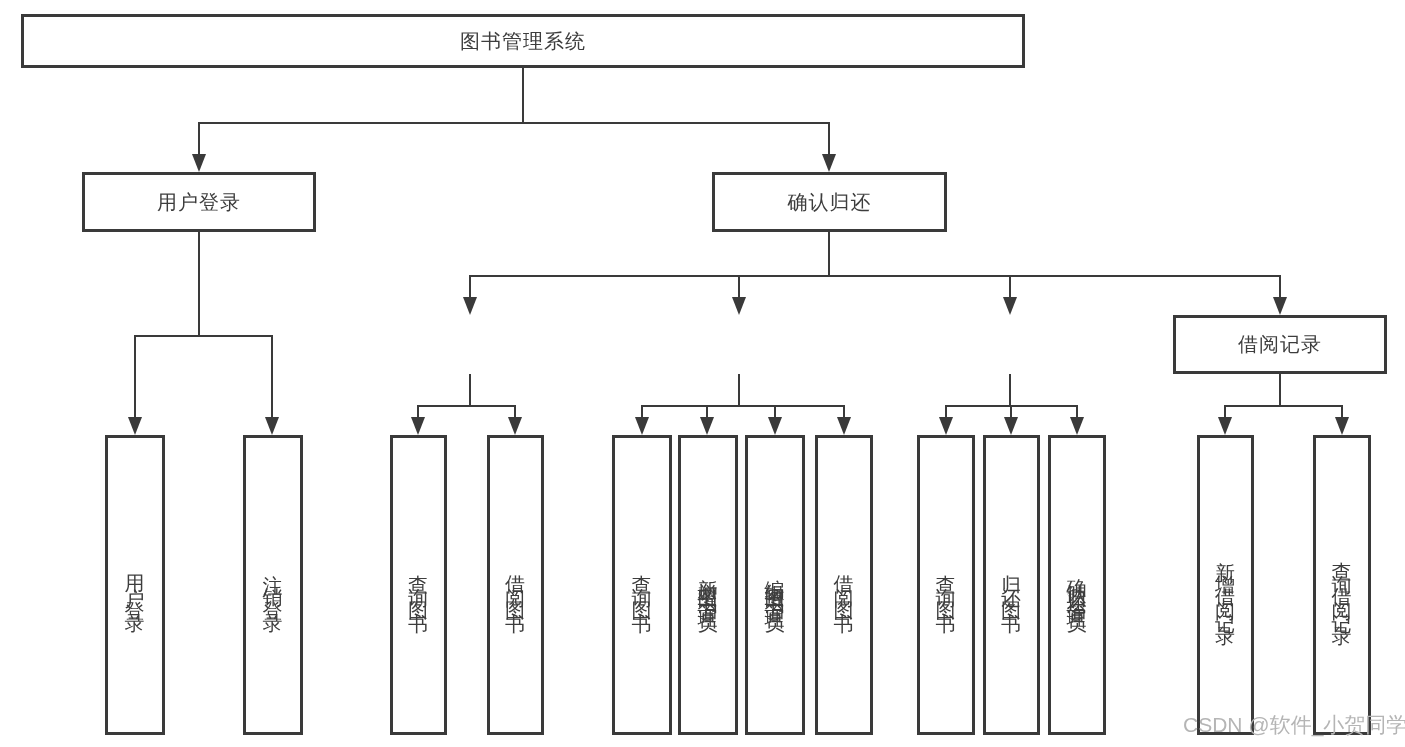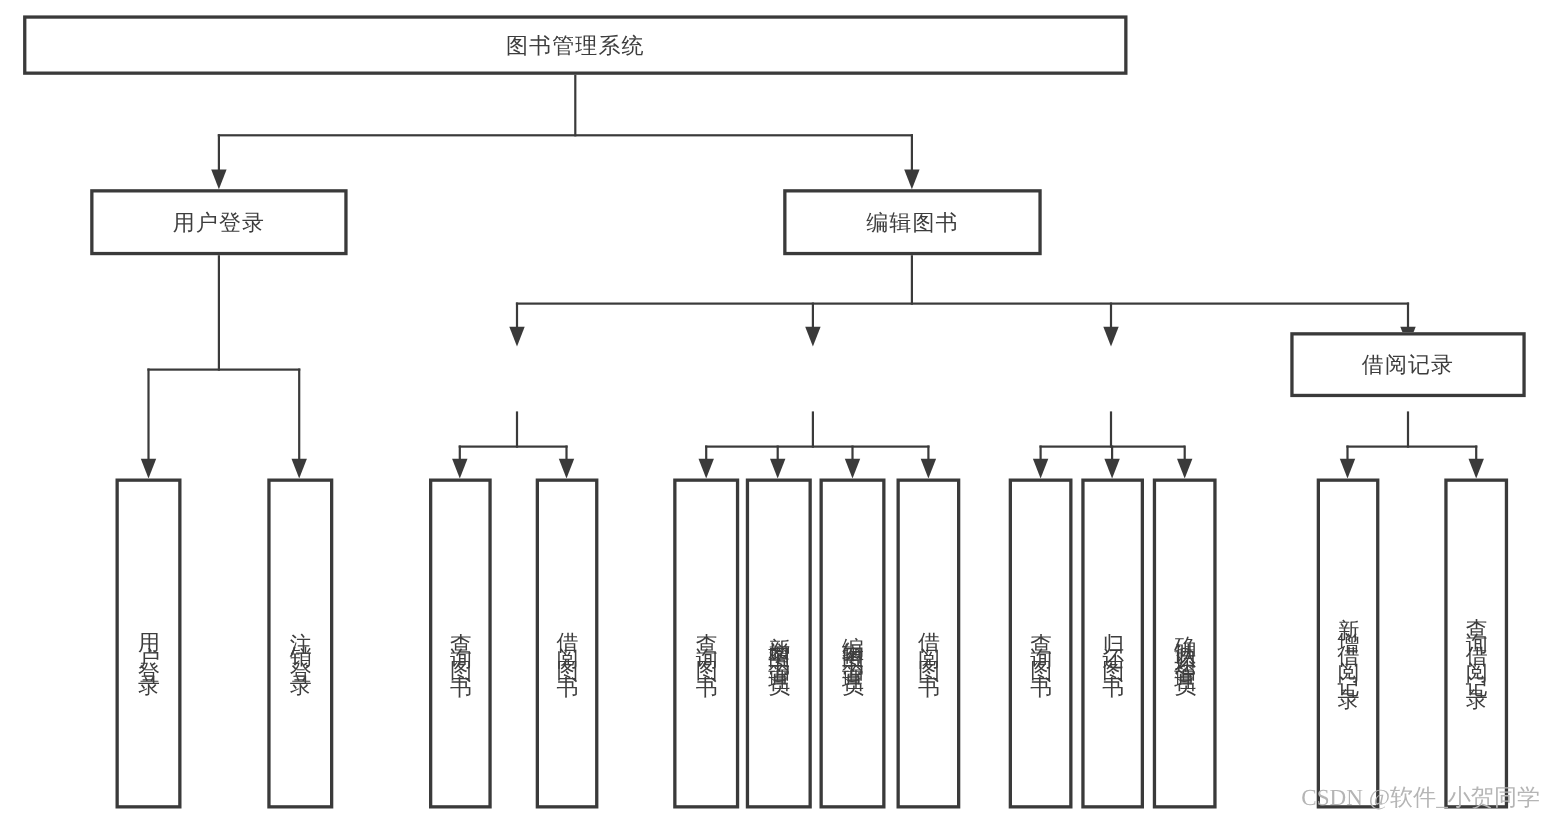--- a/index.html
+++ b/index.html
@@ -1,18 +1,18 @@
 <!DOCTYPE html>
 <html><head>
 <meta charset="utf-8">
 <style>
   html,body{margin:0;padding:0;background:#ffffff;}
   .canvas{
     position:relative;width:1405px;height:747px;background:#ffffff;
-    font-family:Liberation Serif, serif;overflow:hidden;
+    font-family:Liberation Sans, sans-serif;overflow:hidden;
   }
   .node{
     position:absolute;background:#ffffff;border:3px solid #3a3a3a;
     box-sizing:border-box;display:flex;align-items:center;justify-content:center;
     color:#3d3d3d;font-size:20px;letter-spacing:1px;
   }
   .leaf{top:435px;height:300px;}
   .vtext{
     writing-mode:vertical-lr;text-orientation:mixed;
     letter-spacing:13px;line-height:1;white-space:nowrap;
@@ -43,42 +43,42 @@
   <div class="hl" style="left:198px;top:122px;width:632px"></div>
   <div class="vl" style="left:198px;top:122px;height:36px"></div>
   <div class="ar" style="left:192px;top:154px"></div>
   <div class="vl" style="left:828px;top:122px;height:36px"></div>
   <div class="ar" style="left:822px;top:154px"></div>
 
   <div class="node" style="left:82px;top:172px;width:234px;height:60px">
     <span>用户登录</span>
   </div>
   <div class="node" style="left:712px;top:172px;width:235px;height:60px">
-    <span>编辑图书</span>
+    <span>确认归还</span>
   </div>
 
   <div class="vl" style="left:198px;top:232px;height:105px"></div>
   <div class="hl" style="left:134px;top:335px;width:139px"></div>
   <div class="vl" style="left:134px;top:335px;height:84px"></div>
   <div class="ar" style="left:128px;top:417px"></div>
   <div class="vl" style="left:271px;top:335px;height:84px"></div>
   <div class="ar" style="left:265px;top:417px"></div>
 
   <div class="vl" style="left:828px;top:232px;height:45px"></div>
   <div class="hl" style="left:469px;top:275px;width:812px"></div>
   <div class="vl" style="left:469px;top:275px;height:24px"></div>
   <div class="ar" style="left:463px;top:297px"></div>
   <div class="vl" style="left:738px;top:275px;height:24px"></div>
   <div class="ar" style="left:732px;top:297px"></div>
   <div class="vl" style="left:1009px;top:275px;height:24px"></div>
   <div class="ar" style="left:1003px;top:297px"></div>
   <div class="vl" style="left:1279px;top:275px;height:24px"></div>
   <div class="ar" style="left:1273px;top:297px"></div>
 
-  <div class="node" style="left:1173px;top:302px;width:214px;height:59px">
+  <div class="node" style="left:1173px;top:315px;width:214px;height:59px">
     <span>借阅记录</span>
   </div>
 
   <div class="vl" style="left:469px;top:374px;height:33px"></div>
   <div class="hl" style="left:417px;top:405px;width:99px"></div>
   <div class="vl" style="left:417px;top:405px;height:16px"></div>
   <div class="ar" style="left:411px;top:417px"></div>
   <div class="vl" style="left:514px;top:405px;height:16px"></div>
   <div class="ar" style="left:508px;top:417px"></div>
 

